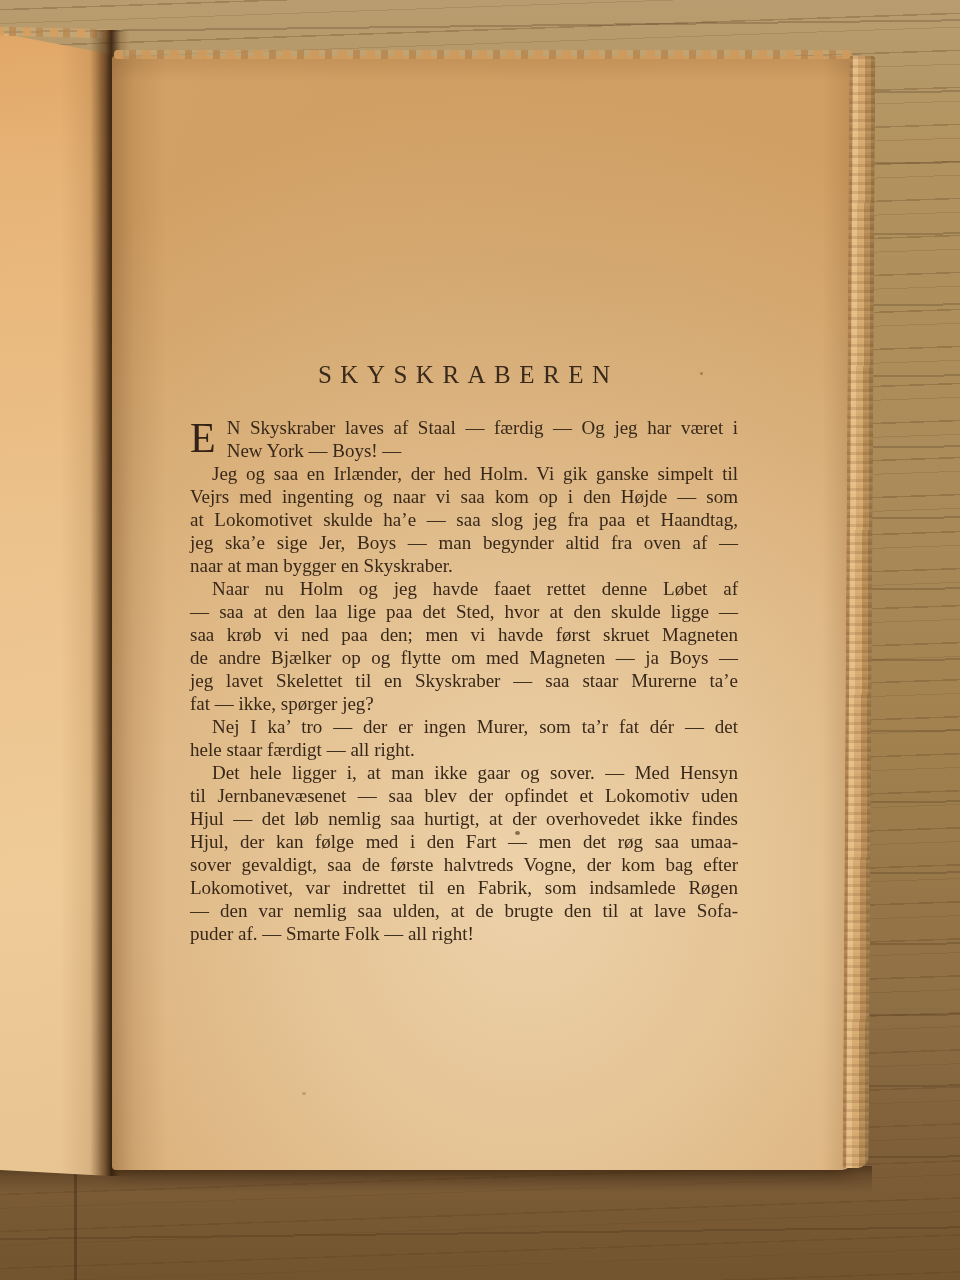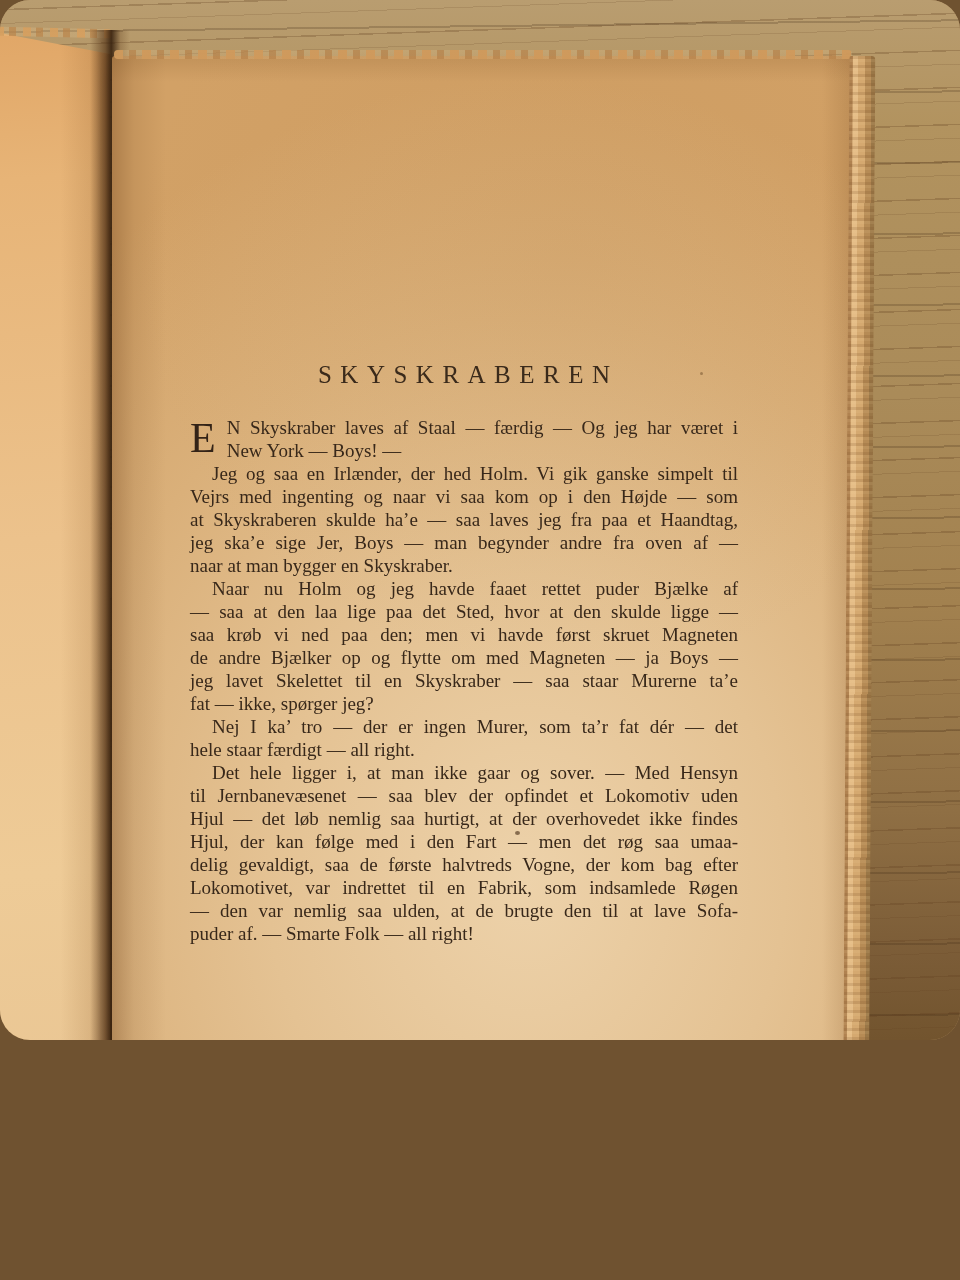--- a/index.html
+++ b/index.html
@@ -1,19 +1,18 @@
 <!DOCTYPE html>
 <html><head>
 <meta charset="utf-8">
 <style>
   html,body{margin:0;padding:0;background:#6f5230;}
   .canvas{
-    position:relative;width:960px;height:1040px;overflow:hidden;
+    position:relative;width:960px;height:1280px;overflow:hidden;
     font-family:"Liberation Serif","DejaVu Serif",serif;
-    border-radius:30px;
   }
   
   .wood{
     position:absolute;inset:0;
     background-color:#a8865a;
     background-image:
       repeating-linear-gradient(178deg,
         rgba(96,62,30,0) 0 9px, rgba(96,62,30,.28) 9px 10.5px,
         rgba(96,62,30,0) 10.5px 23px, rgba(96,62,30,.16) 23px 24px,
         rgba(96,62,30,0) 24px 37px),
@@ -132,42 +131,42 @@
     <div class="title">SKYSKRABEREN</div>
     <div class="body-text">
         <div class="para">
           <span class="dropcap">E</span>
           <div class="line just">N Skyskraber laves af Staal — færdig — Og jeg har været i</div>
           <div class="line">New York — Boys! —</div>
         </div>
         <div class="para">
           <div class="line just indent">Jeg og saa en Irlænder, der hed Holm. Vi gik ganske simpelt til</div>
           <div class="line just">Vejrs med ingenting og naar vi saa kom op i den Højde — som</div>
-          <div class="line just">at Skyskraberen skulde ha’e — saa laves jeg fra paa et Haandtag,</div>
-          <div class="line just">jeg ska’e sige Jer, Boys — man begynder andre fra oven af —</div>
+          <div class="line just">at Lokomotivet skulde ha’e — saa slog jeg fra paa et Haandtag,</div>
+          <div class="line just">jeg ska’e sige Jer, Boys — man begynder altid fra oven af —</div>
           <div class="line">naar at man bygger en Skyskraber.</div>
         </div>
         <div class="para">
-          <div class="line just indent">Naar nu Holm og jeg havde faaet rettet puder Bjælke af</div>
+          <div class="line just indent">Naar nu Holm og jeg havde faaet rettet denne Løbet af</div>
           <div class="line just">— saa at den laa lige paa det Sted, hvor at den skulde ligge —</div>
           <div class="line just">saa krøb vi ned paa den; men vi havde først skruet Magneten</div>
           <div class="line just">de andre Bjælker op og flytte om med Magneten — ja Boys —</div>
           <div class="line just">jeg lavet Skelettet til en Skyskraber — saa staar Murerne ta’e</div>
           <div class="line">fat — ikke, spørger jeg?</div>
         </div>
         <div class="para">
           <div class="line just indent">Nej I ka’ tro — der er ingen Murer, som ta’r fat dér — det</div>
           <div class="line">hele staar færdigt — all right.</div>
         </div>
         <div class="para">
           <div class="line just indent">Det hele ligger i, at man ikke gaar og sover. — Med Hensyn</div>
           <div class="line just">til Jernbanevæsenet — saa blev der opfindet et Lokomotiv uden</div>
           <div class="line just">Hjul — det løb nemlig saa hurtigt, at der overhovedet ikke findes</div>
           <div class="line just">Hjul, der kan følge med i den Fart — men det røg saa umaa-</div>
-          <div class="line just">delig gevaldigt, saa de første halvtreds Vogne, der kom bag efter</div>
+          <div class="line just">sover gevaldigt, saa de første halvtreds Vogne, der kom bag efter</div>
           <div class="line just">Lokomotivet, var indrettet til en Fabrik, som indsamlede Røgen</div>
           <div class="line just">— den var nemlig saa ulden, at de brugte den til at lave Sofa-</div>
           <div class="line">puder af. — Smarte Folk — all right!</div>
         </div>
       </div>
   </div>
 
 </div>
 
 </body></html>

